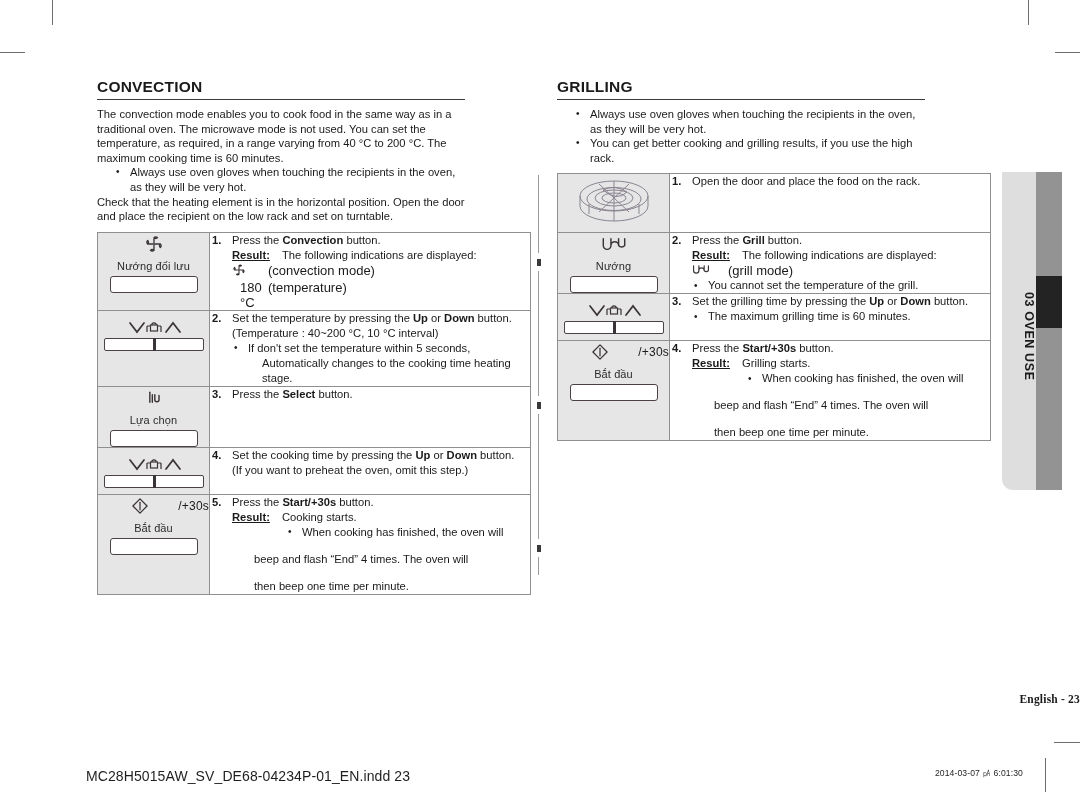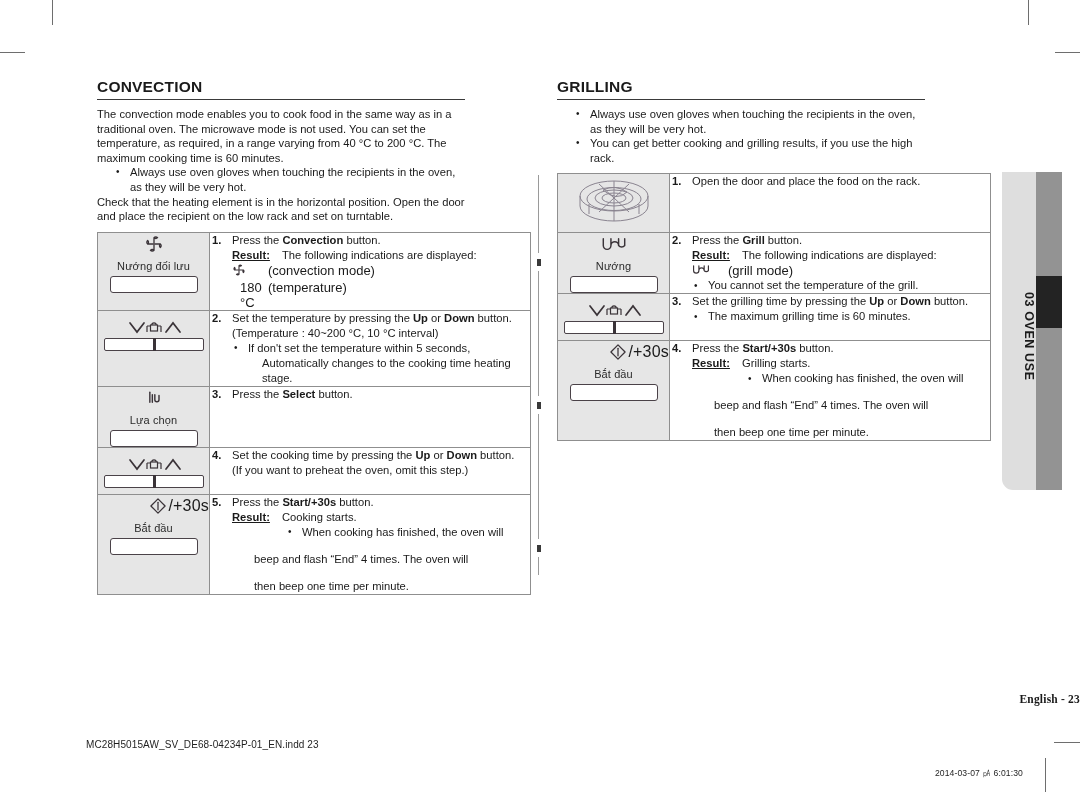--- a/index.html
+++ b/index.html
@@ -183,22 +183,22 @@
   }
   .icon-wrap {
     height: 22px;
     display: flex;
     align-items: center;
     justify-content: center;
   }
   .start-icon {
     display: flex;
     align-items: center;
-    justify-content: flex-end;
-    font-size: 16px;
+    justify-content: space-between;
+    font-size: 12px;
     letter-spacing: 0.2px;
     padding-left: 32px;
   }
 
   
   .updown {
     position: relative;
     width: 100px;
     height: 40px;
     margin: 4px auto 0 auto;
@@ -294,22 +294,22 @@
     top: 693px;
     text-align: right;
     font-size: 11.5px;
     font-weight: bold;
     letter-spacing: 0.2px;
     font-family: Liberation Serif, serif;
   }
   .footer-left {
     position: absolute;
     left: 86px;
-    top: 739px;
-    font-size: 10px;
+    top: 768px;
+    font-size: 14px;
     color: #1f1f1f;
     letter-spacing: 0.1px;
   }
   .footer-right {
     position: absolute;
     right: 57px;
     top: 768px;
     font-size: 8.6px;
     color: #1f1f1f;
     letter-spacing: 0.1px;

